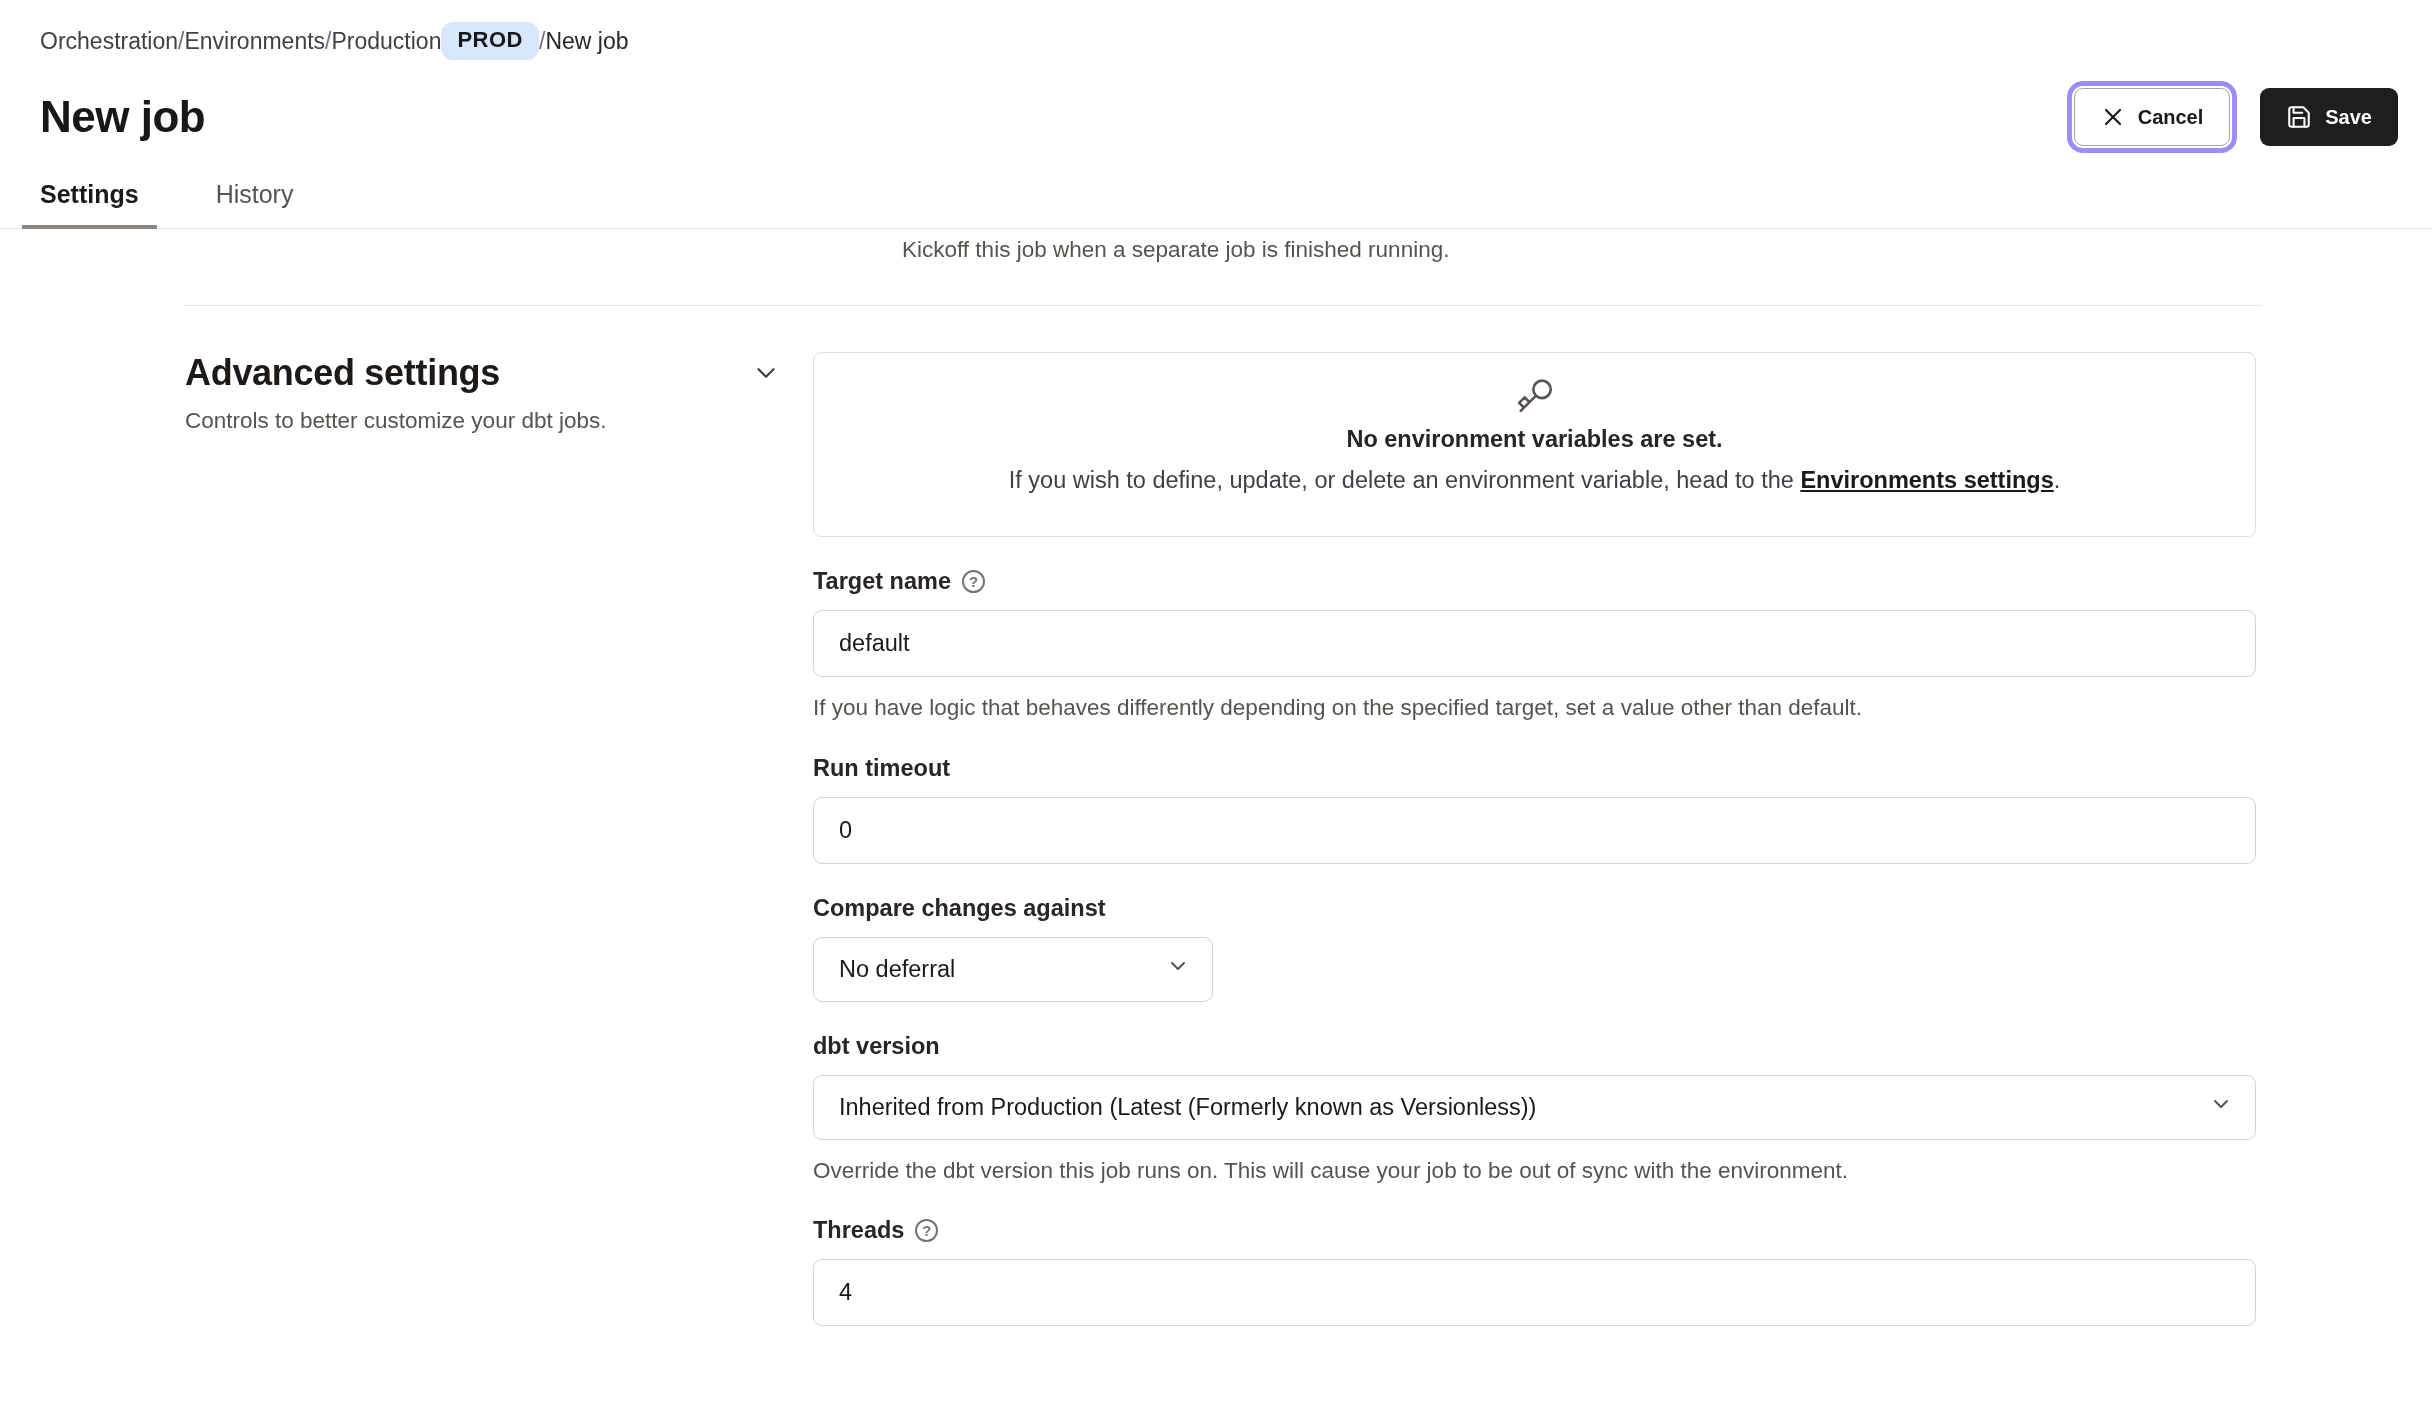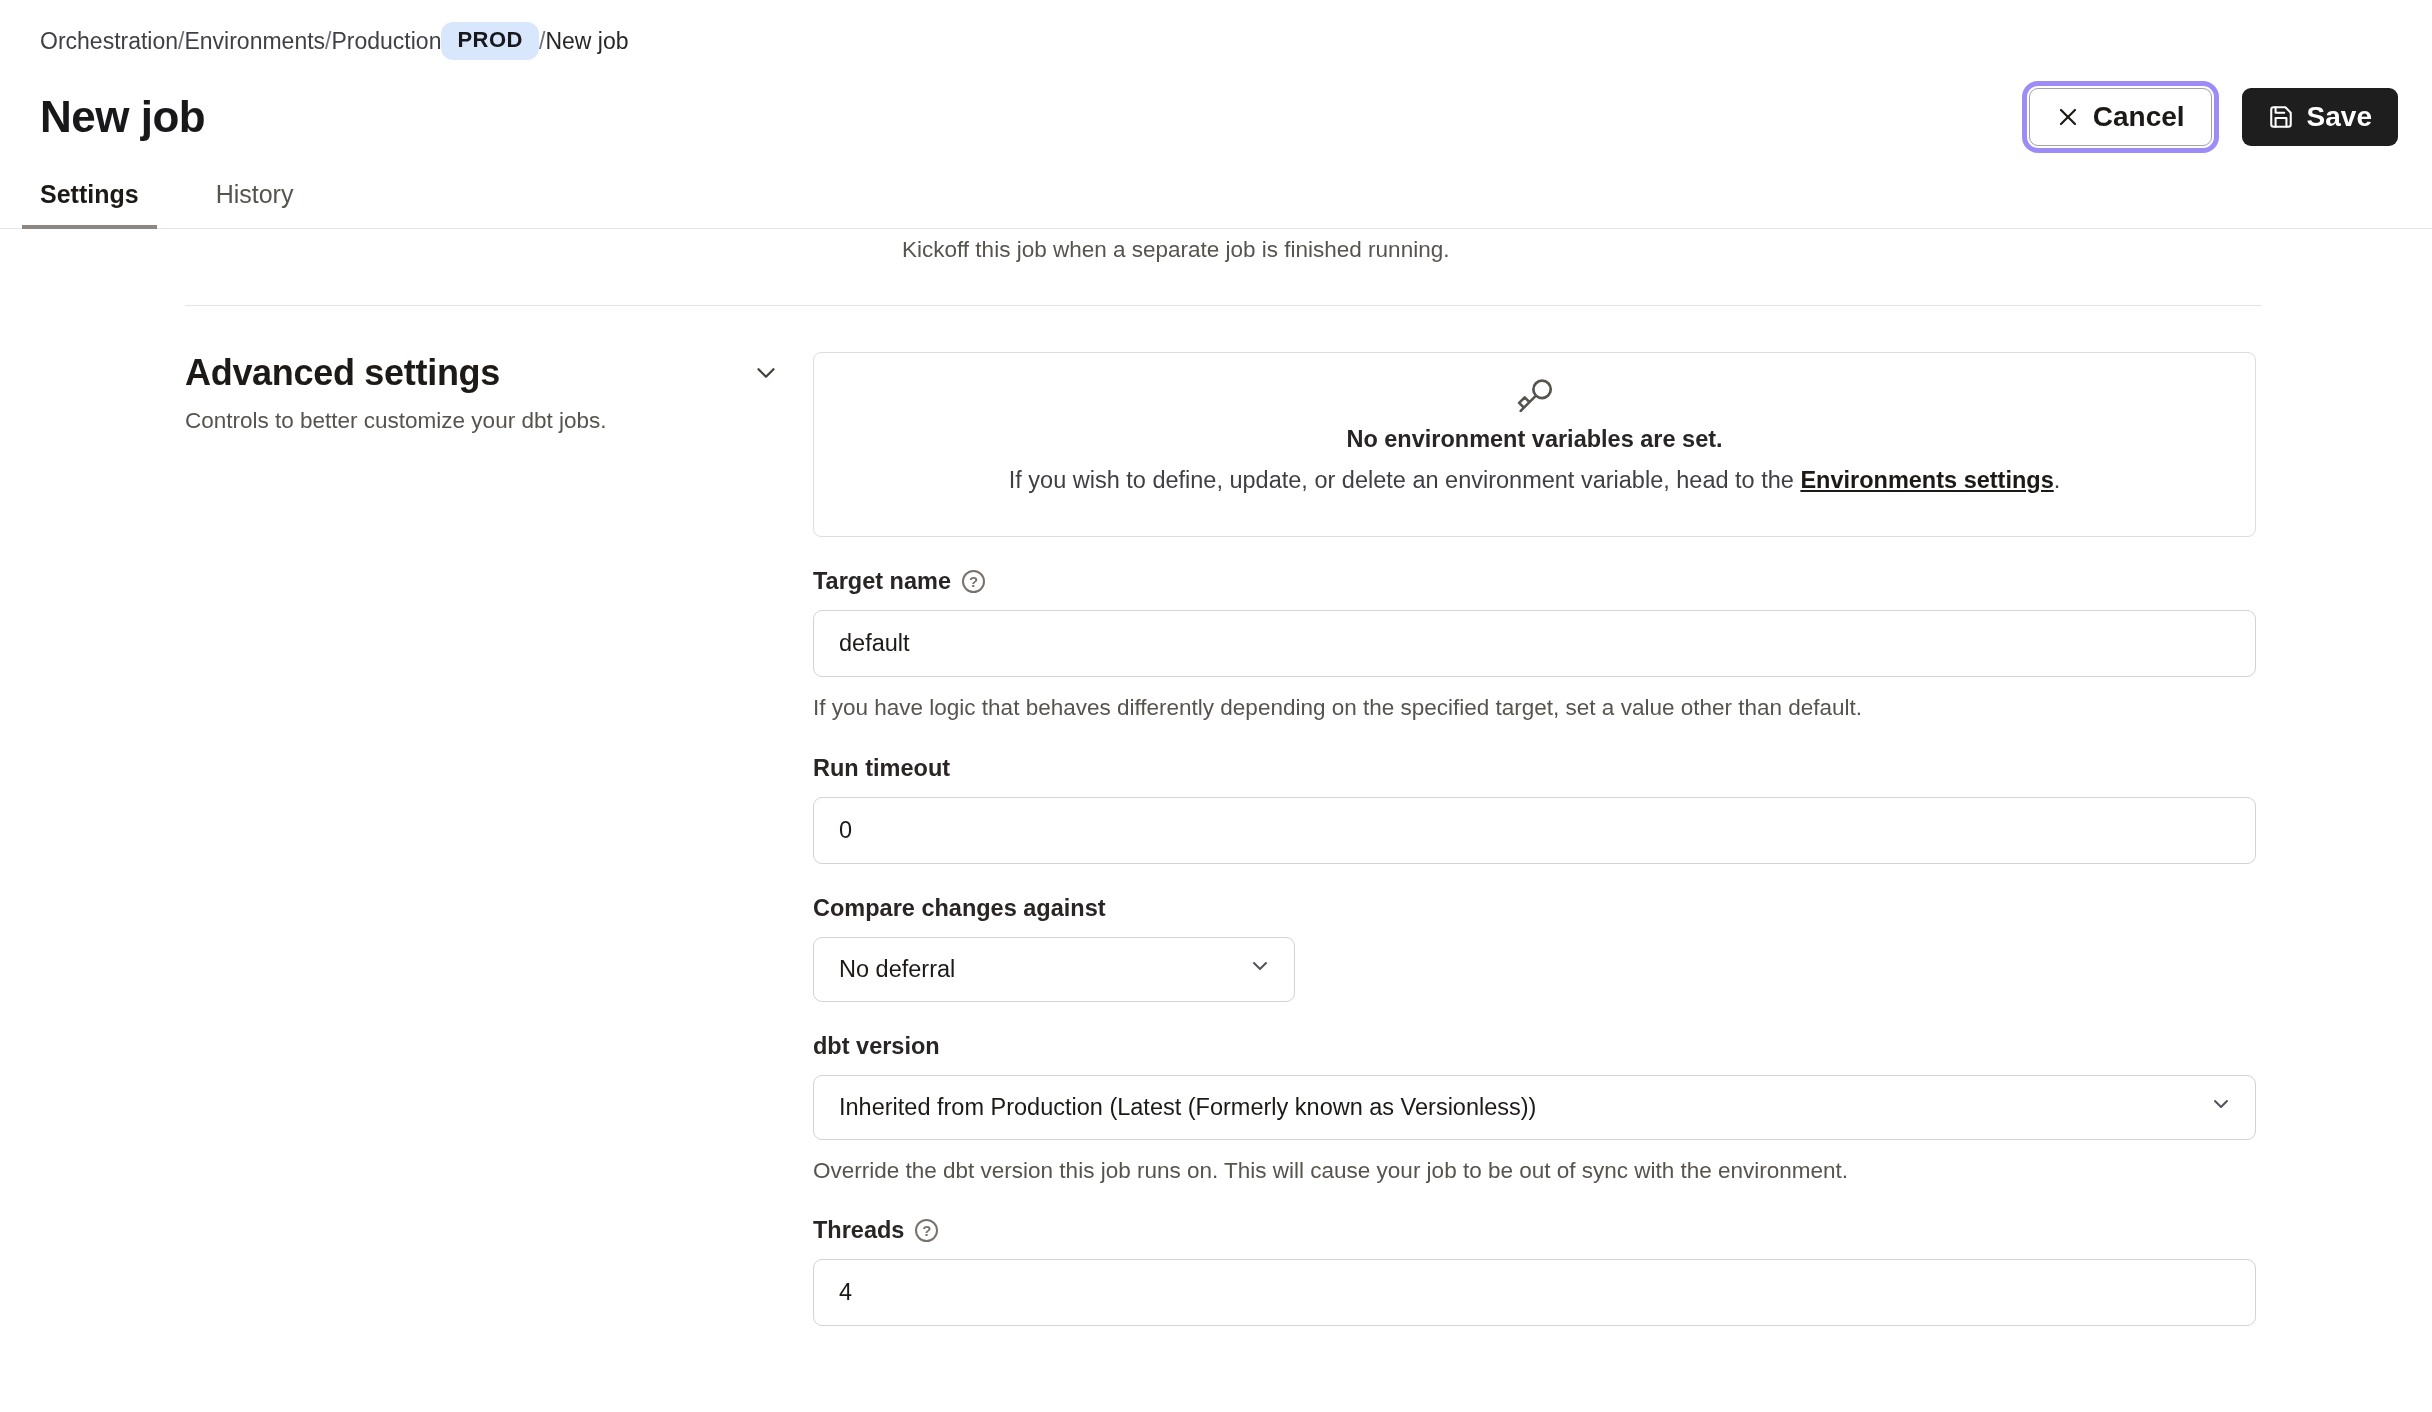--- a/index.html
+++ b/index.html
@@ -23,21 +23,21 @@
     padding: 5px 16px 7px; border-radius: 12px;
     letter-spacing: .5px;
   }
   .crumb-current { font-weight: 500; color: #27272a; }
 
   
   .title-row { display: flex; justify-content: space-between; align-items: center; padding: 28px 34px 0 40px; }
   h1.page-title { margin: 0; font-size: 44px; font-weight: 700; letter-spacing: -0.5px; color: #18181b; }
   .actions { display: flex; align-items: center; gap: 22px; }
   .btn { display: inline-flex; align-items: center; gap: 13px; height: 58px; padding: 0 26px;
-         font-size: 28px; font-weight: 600; border-radius: 9px; cursor: pointer; font-family: inherit; }
+         font-size: 20px; font-weight: 600; border-radius: 9px; cursor: pointer; font-family: inherit; }
   .btn-cancel {
     background: #fff; color: #1c1917; border: 1.5px solid #a1a1aa;
     box-shadow: 0 0 0 2px #ffffff, 0 0 0 7px #9d8cf7;
     margin-right: 8px;
   }
   .btn-save { background: #1e1e1e; color: #ffffff; border: none; }
   .btn svg { display: block; }
 
   
   .tabs { display: flex; gap: 41px; padding-left: 22px; margin-top: 26px; border-bottom: 1px solid #e7e5e4; }
@@ -81,21 +81,21 @@
     font-family: inherit; background: #fff; outline: none;
   }
   .field-help { margin-top: 15px; font-size: 22.5px; color: #57534e; line-height: 1.4; }
   .select-box {
     margin-top: 15px; height: 65px;
     border: 1px solid #d6d3d1; border-radius: 9px;
     display: flex; align-items: center; justify-content: space-between;
     padding: 0 22px 0 25px; font-size: 23.5px; font-weight: 500; color: #1c1917;
     cursor: pointer; background: #fff;
   }
-  .select-box.narrow { width: 482px; }
+  .select-box.narrow { width: 400px; }
   .select-value { white-space: nowrap; overflow: hidden; text-overflow: ellipsis; }
   .chev { color: #52525b; flex: none; margin-left: 16px; }
 </style>
 </head>
 <body>
 
 <div class="topbar">
   <nav class="breadcrumb">
     <span class="crumb">Orchestration</span>
     <span class="crumb-sep">/</span>

